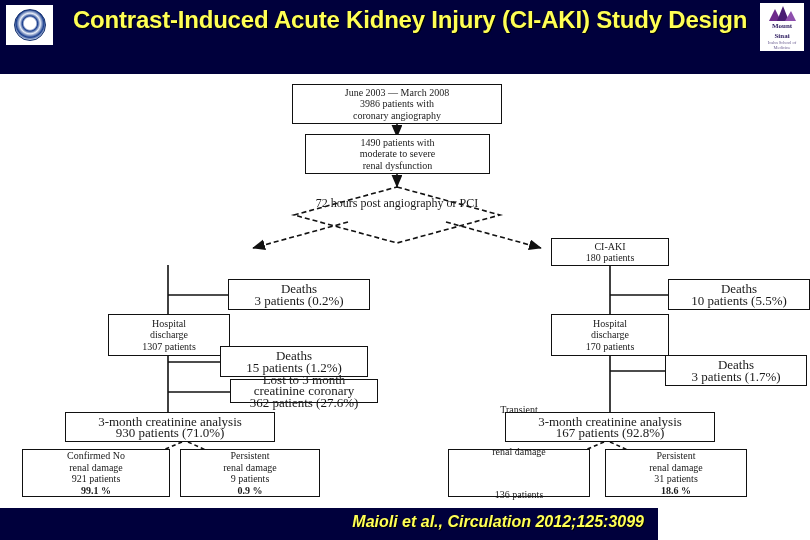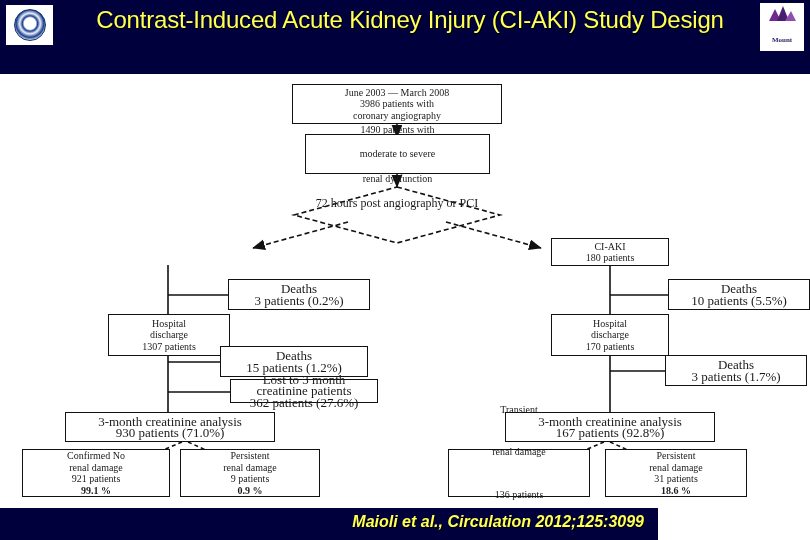--- a/index.html
+++ b/index.html
@@ -23,21 +23,21 @@
     background: #00003c;
     overflow: hidden;
   }
   .header-title {
     position: absolute;
     left: 70px; top: 4px;
     width: 680px;
     text-align: center;
     color: #ffff55;
     font-family: "Liberation Sans", sans-serif;
-    font-weight: normal;
+    font-weight: bold;
     font-size: 24px;
     line-height: 31px;
     letter-spacing: -0.2px;
     text-shadow: 1px 1px 0 #000000;
   }
   .logo-left {
     position: absolute;
     left: 6px; top: 5px;
     width: 47px; height: 40px;
     background: #ffffff;
@@ -62,21 +62,21 @@
     text-align: center;
     overflow: hidden;
   }
   .ms-mark { display:block; margin: 1px auto 0 auto; }
   .ms-name {
     font-family: "Liberation Serif", serif;
     font-size: 7px;
     line-height: 7.5px;
     color: #2b1a5e;
     font-weight: bold;
-    margin-top: 16px;
+    margin-top: 2px;
     text-align: center;
   }
   .ms-sub {
     font-family: "Liberation Serif", serif;
     font-size: 4.5px;
     line-height: 5px;
     color: #6b5f92;
   }
 
   
@@ -199,21 +199,21 @@
       <polygon points="397,113 500,141 397,169 294,141" stroke-dasharray="5,3"></polygon>
     </g>
   </svg>
 
   <div class="node" style="left:292px; top:10px; width:210px; height:40px;">
     <span class="ln f10">June 2003 — March 2008</span>
     <span class="ln f10">3986 patients with</span>
     <span class="ln f10">coronary angiography</span>
   </div>
 
-  <div class="node" style="left:305px; top:60px; width:185px; height:40px;gap:13px;">
+  <div class="node" style="left:305px; top:60px; width:185px; height:40px;">
     <span class="ln f10">1490 patients with</span>
     <span class="ln f10">moderate to severe</span>
     <span class="ln f10">renal dysfunction</span>
   </div>
 
   <div class="diamond-label" style="left:312px; top:124px;">
     <span class="ln">72 hours</span>
     <span class="ln">post angiography</span>
     <span class="ln">or PCI</span>
   </div>
@@ -230,21 +230,21 @@
     <span class="ln f10">1307 patients</span>
   </div>
 
   <div class="node" style="left:220px; top:272px; width:148px; height:31px;">
     <span class="ln f95">Deaths</span>
     <span class="ln f95">15 patients (1.2%)</span>
   </div>
 
   <div class="node" style="left:230px; top:305px; width:148px; height:24px;">
     <span class="ln f95">Lost to 3 month</span>
-    <span class="ln f95">creatinine patients</span>
+    <span class="ln f95">creatinine coronary</span>
     <span class="ln f95">362 patients (27.6%)</span>
   </div>
 
   <div class="node" style="left:65px; top:338px; width:210px; height:30px;">
     <span class="ln f95">3-month creatinine analysis</span>
     <span class="ln f95">930  patients (71.0%)</span>
   </div>
 
   <div class="node" style="left:22px; top:375px; width:148px; height:48px;">
     <span class="ln f10">Confirmed No</span>

